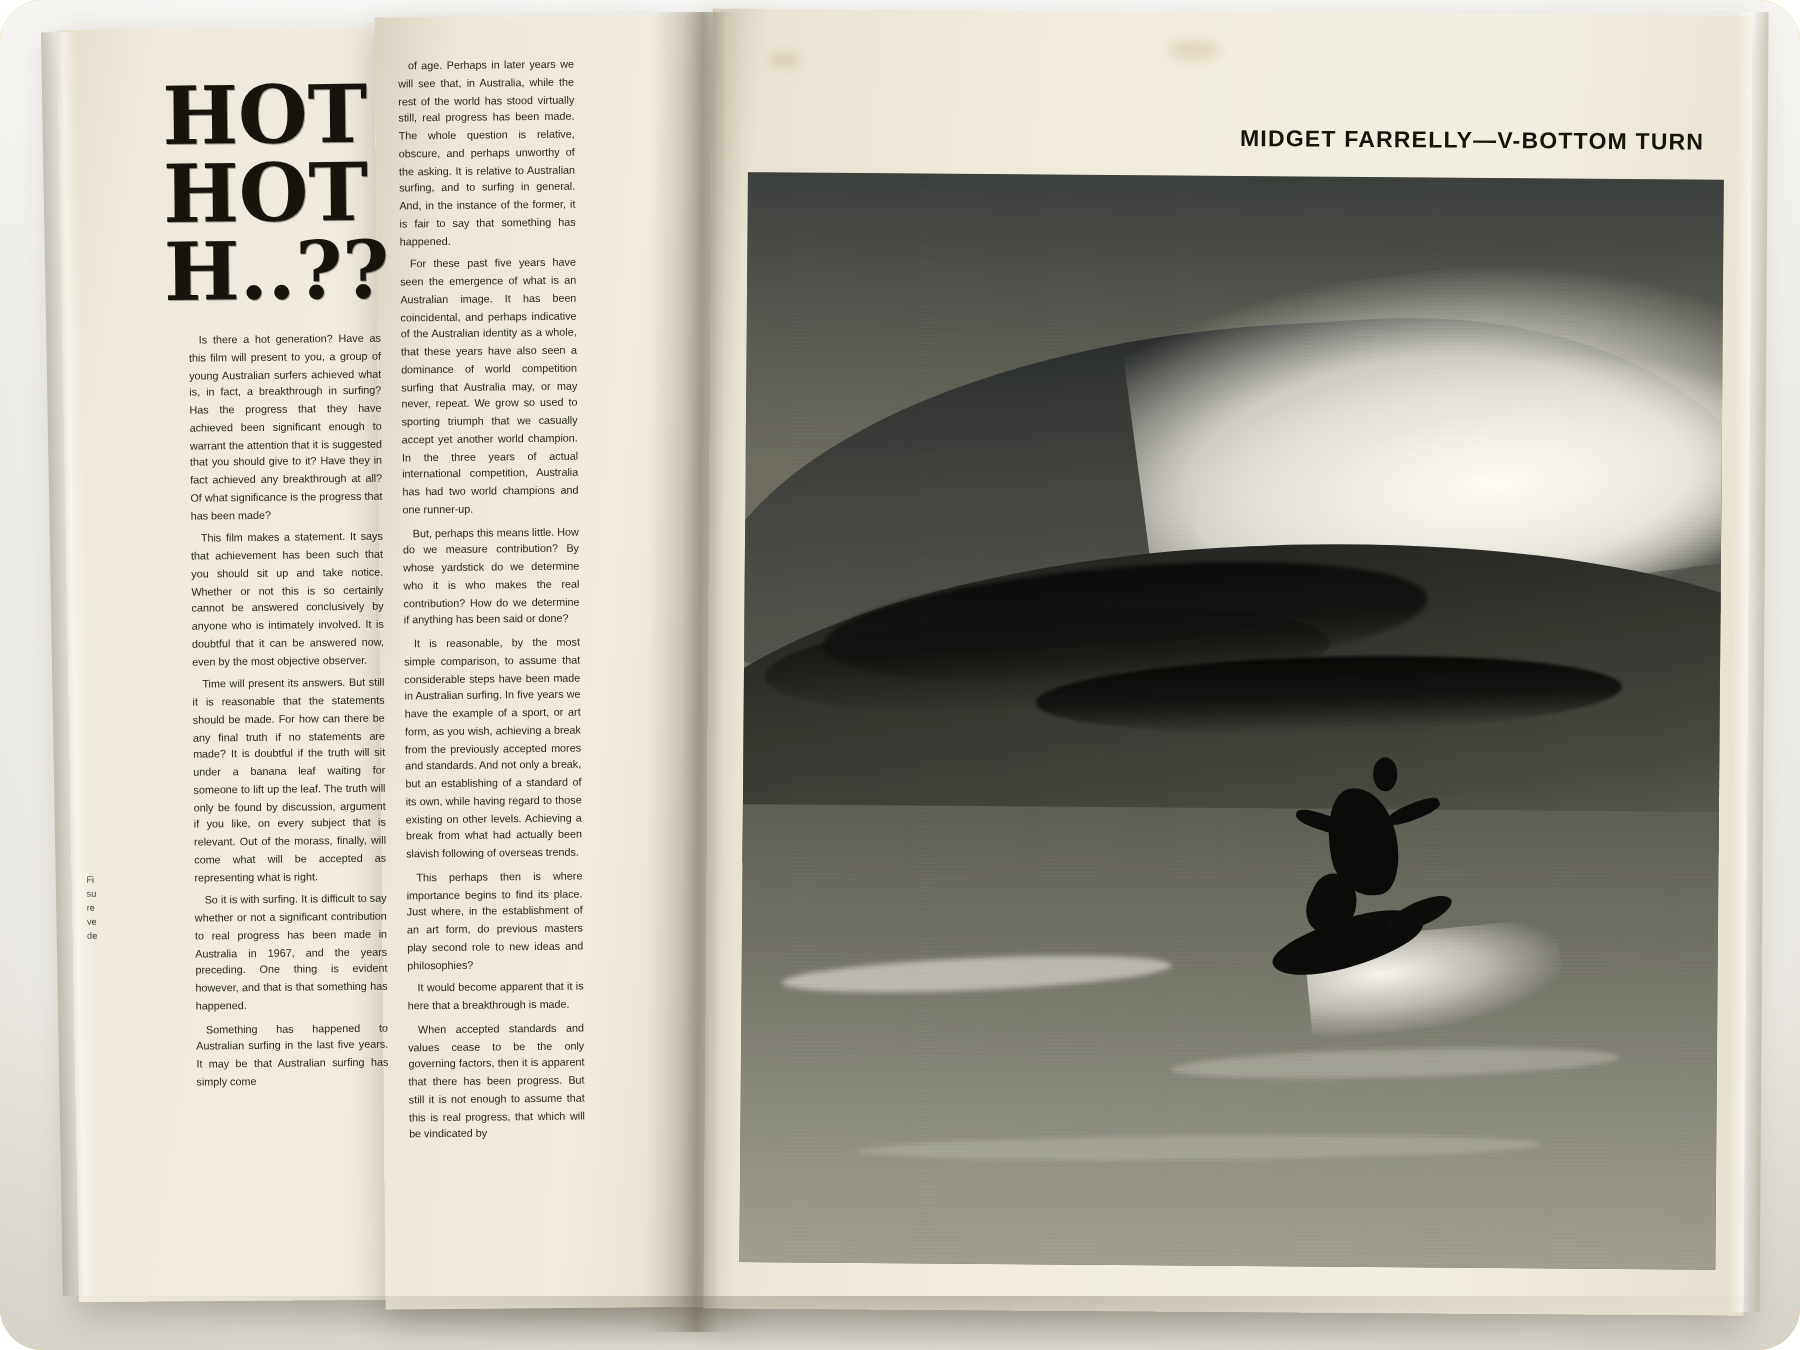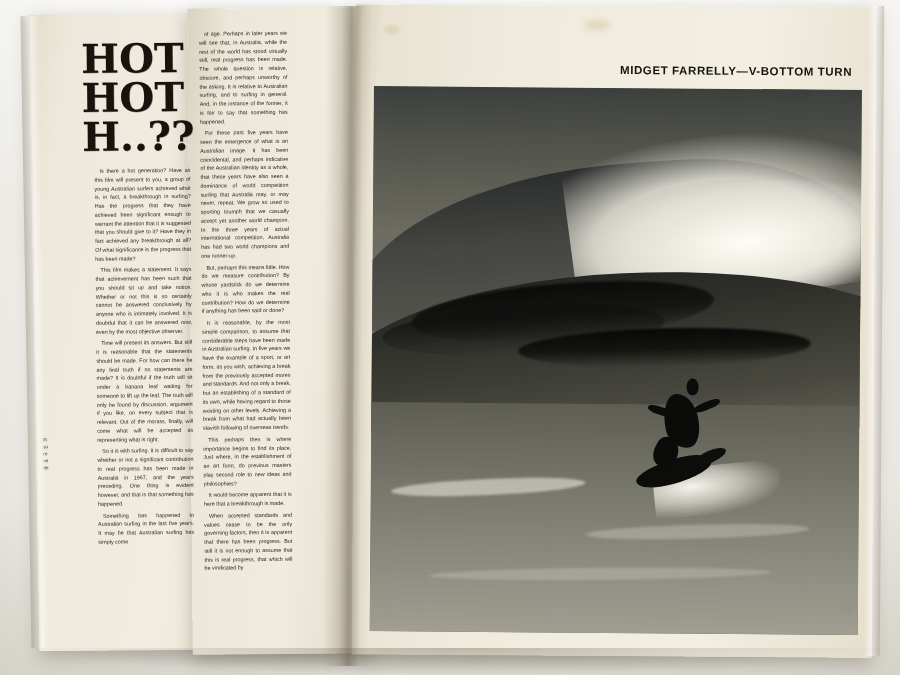--- a/index.html
+++ b/index.html
@@ -13,20 +13,21 @@
     overflow: hidden;
     font-family: "Liberation Sans", sans-serif;
   }
 
   #scene {
     position: relative;
     width: 900px;
     height: 675px;
     background: #eab308;
     overflow: hidden;
+    border-radius: 21px;
   }
 
   
   #backdrop {
     position: absolute;
     inset: 0;
     background:
       radial-gradient(ellipse at 50% 18%, #fbfbf9 0%, #f3f2ee 48%, #e9e7e1 82%, #e2dfd7 100%);
   }
   #backdrop::after {

